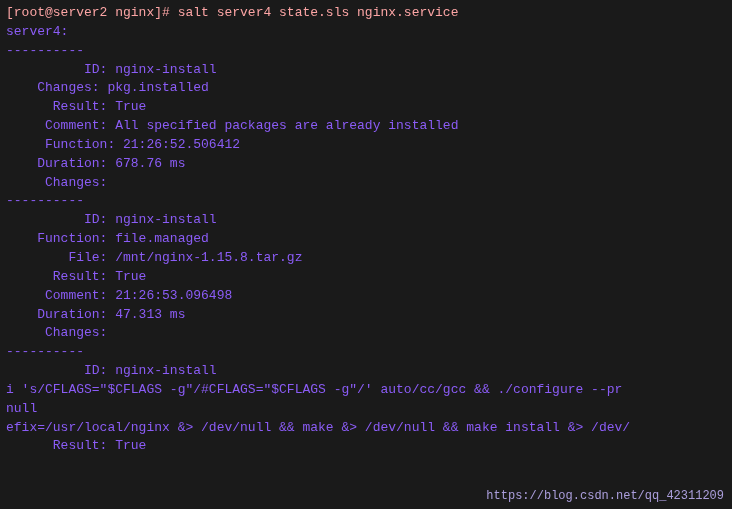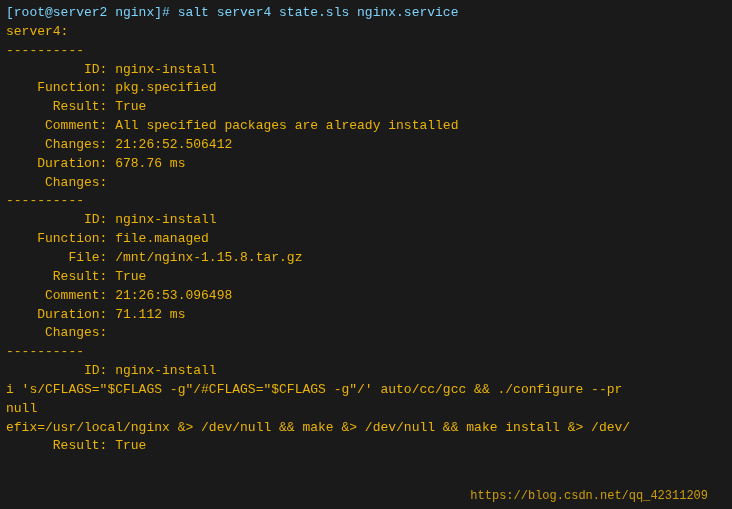--- a/index.html
+++ b/index.html
@@ -25,54 +25,54 @@
       padding: 4px 6px;
       overflow: hidden;
       position: relative;
     }
 
     .line {
       line-height: 1.45;
       white-space: pre;
     }
 
-    .white { color: #7dd3fc; }
-    .green { color: #eab308; }
+    .white { color: #fca5a5; }
+    .green { color: #8b5cf6; }
 
     .watermark {
       position: absolute;
       bottom: 6px;
-      right: 24px;
-      color: #eab308;
+      right: 8px;
+      color: #c4b5fd;
       font-size: 12px;
       opacity: 0.85;
     }
   </style>
 </head>
 <body>
 
 <div class="terminal">
   <div id="terminal-content">
       <div class="line white">[root@server2 nginx]# salt server4 state.sls nginx.service</div>
       <div class="line green">server4:</div>
       <div class="line green">----------</div>
       <div class="line green">          ID: nginx-install</div>
-      <div class="line green">    Function: pkg.specified</div>
+      <div class="line green">    Changes: pkg.installed</div>
       <div class="line green">      Result: True</div>
       <div class="line green">     Comment: All specified packages are already installed</div>
-      <div class="line green">     Changes: 21:26:52.506412</div>
+      <div class="line green">     Function: 21:26:52.506412</div>
       <div class="line green">    Duration: 678.76 ms</div>
       <div class="line green">     Changes:</div>
       <div class="line green">----------</div>
       <div class="line green">          ID: nginx-install</div>
       <div class="line green">    Function: file.managed</div>
       <div class="line green">        File: /mnt/nginx-1.15.8.tar.gz</div>
       <div class="line green">      Result: True</div>
       <div class="line green">     Comment: 21:26:53.096498</div>
-      <div class="line green">    Duration: 71.112 ms</div>
+      <div class="line green">    Duration: 47.313 ms</div>
       <div class="line green">     Changes:</div>
       <div class="line green">----------</div>
       <div class="line green">          ID: nginx-install</div>
       <div class="line green">i 's/CFLAGS="$CFLAGS -g"/#CFLAGS="$CFLAGS -g"/' auto/cc/gcc &amp;&amp; ./configure --pr</div>
       <div class="line green">null</div>
       <div class="line green">efix=/usr/local/nginx &amp;&gt; /dev/null &amp;&amp; make &amp;&gt; /dev/null &amp;&amp; make install &amp;&gt; /dev/</div>
       <div class="line green">      Result: True</div>
     </div>
   <div class="watermark">https://blog.csdn.net/qq_42311209</div>
 </div>

